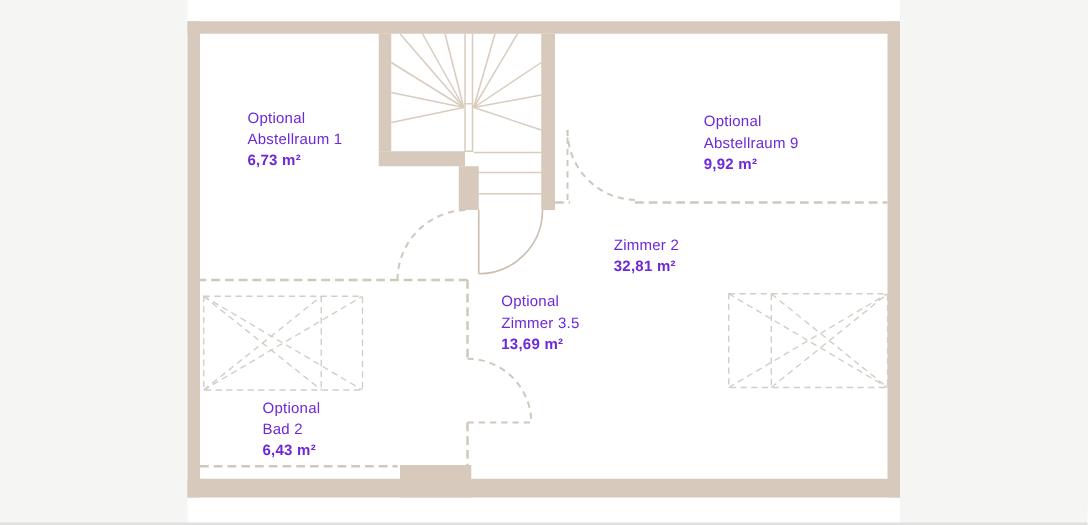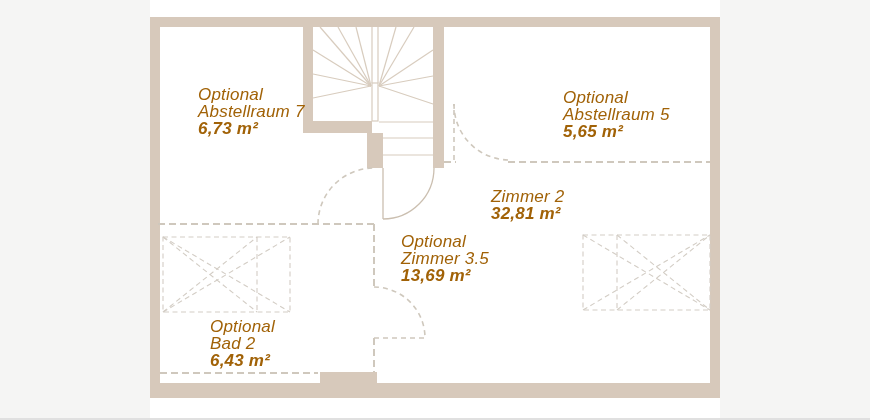--- a/index.html
+++ b/index.html
@@ -8,24 +8,23 @@
     background:#f5f5f4;
     font-family:"Liberation Sans","DejaVu Sans",sans-serif;
   }
   #panel{
     position:absolute;left:150px;top:0;width:570px;height:420px;
     background:#ffffff;
   }
   #plan-svg{position:absolute;left:0;top:0;width:870px;height:420px;}
   .room-label{
     position:absolute;
-    color:#a16207;
-    font-size:17px;line-height:17px;letter-spacing:.2px;
+    color:#6d28d9;
+    font-size:12px;line-height:17px;letter-spacing:.2px;
     white-space:nowrap;
-    font-style:italic;
   }
   .room-label span{display:block;}
   .room-label .area{font-weight:700;}
   #bottom-edge{
     position:absolute;left:0;bottom:0;width:870px;height:2px;
     background:#e0e0e0;
   }
 </style>
 </head>
 <body>
@@ -104,28 +103,28 @@
     <line x1="617" y1="235" x2="617" y2="310"></line>
     <line x1="583" y1="235" x2="710" y2="310"></line>
     <line x1="583" y1="310" x2="710" y2="235"></line>
     <line x1="617" y1="235" x2="710" y2="310"></line>
     <line x1="617" y1="310" x2="710" y2="235"></line>
   </g>
 </svg>
 
 <div class="room-label" style="left:198px;top:86px">
   <span>Optional</span>
-  <span>Abstellraum 7</span>
+  <span>Abstellraum 1</span>
   <span class="area">6,73 m²</span>
 </div>
 
 <div class="room-label" style="left:563px;top:89px">
   <span>Optional</span>
-  <span>Abstellraum 5</span>
-  <span class="area">5,65 m²</span>
+  <span>Abstellraum 9</span>
+  <span class="area">9,92 m²</span>
 </div>
 
 <div class="room-label" style="left:491px;top:188px">
   <span>Zimmer 2</span>
   <span class="area">32,81 m²</span>
 </div>
 
 <div class="room-label" style="left:401px;top:233px">
   <span>Optional</span>
   <span>Zimmer 3.5</span>

